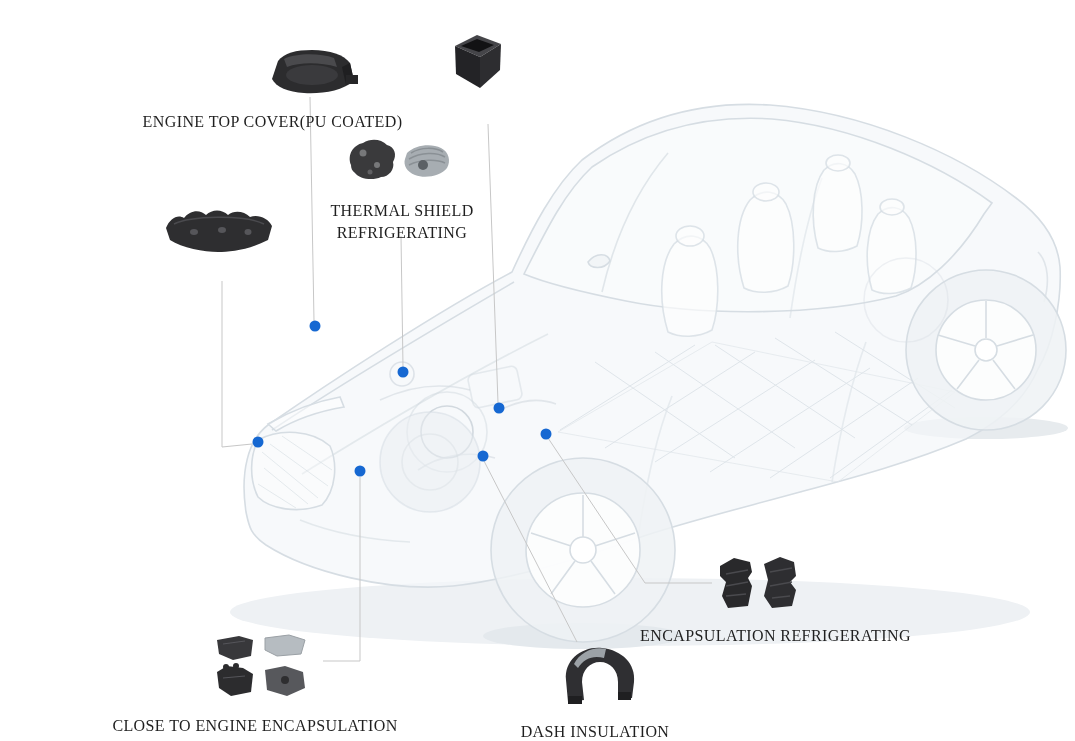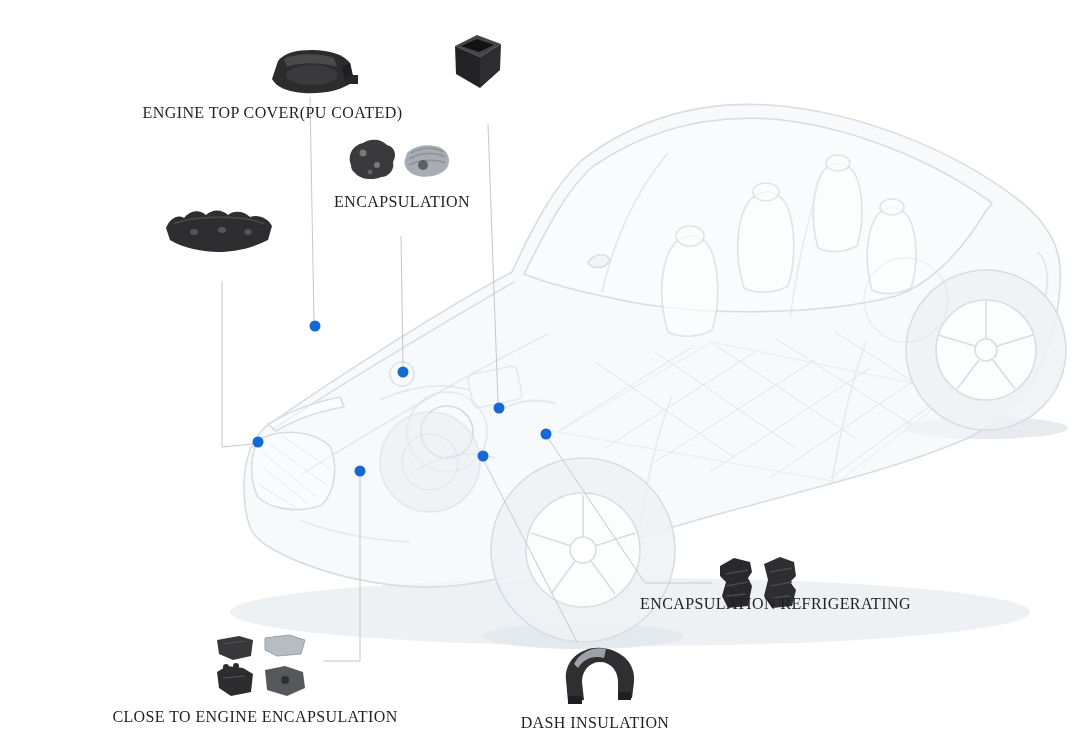--- a/index.html
+++ b/index.html
@@ -4,21 +4,21 @@
 <title>Vehicle insulation parts diagram</title>
 <style>
   html,body{margin:0;padding:0;background:#ffffff;}
   .canvas{
     position:relative;width:1075px;height:741px;background:#ffffff;overflow:hidden;
     font-family:"Liberation Serif","DejaVu Serif",serif;
   }
   .layer{position:absolute;left:0;top:0;width:1075px;height:741px;}
   .label{
     position:absolute;text-align:center;font-size:16px;letter-spacing:.4px;
-    color:#1f1f1f;white-space:nowrap;line-height:19px;
+    color:#1f1f1f;white-space:nowrap;line-height:19px;margin-top:9px;
   }
   .label.two1{line-height:22px;}
   .label.two2{line-height:26px;}
   .part{position:absolute;}
   .part svg{display:block;width:100%;height:100%;}
 </style>
 </head>
 <body>
 
 <div class="canvas">
@@ -181,25 +181,26 @@
       <path d="M6,14 L20,6 L36,10 L38,20 L34,26 L38,34 L34,54 L14,56 L8,44 L12,30 L6,24 Z" fill="#29292b"></path>
       <path d="M50,12 L66,5 L80,10 L82,24 L76,30 L82,38 L78,54 L58,56 L50,44 L54,28 Z" fill="#2e2e31"></path>
       <path d="M12,22 L34,18 M12,34 L34,30 M12,44 L32,42 M56,20 L78,16 M56,34 L78,30 M58,46 L76,44" stroke="#4a4a4e" fill="none" stroke-width="1.3"></path>
     </svg>
   </div>
 
   <div class="label" style="left:115px;top:103px;width:315px">ENGINE TOP COVER(PU COATED)</div>
 
 
   <div class="label two1" style="left:316px;top:191px;width:172px">
-    <div>ENCAPSULATION</div>
+    <div>THERMAL SHIELD</div>
+    <div>REFRIGERATING</div>
   </div>
 
 
   <div class="label" style="left:505px;top:713px;width:180px">DASH INSULATION</div>
 
   <div class="label" style="left:90px;top:707px;width:330px">CLOSE TO ENGINE ENCAPSULATION</div>
 
-  <div class="label two2" style="left:618px;top:591px;width:315px">
+  <div class="label two2" style="left:618px;top:614px;width:315px">
     <div>ENCAPSULATION REFRIGERATING</div>
   </div>
 
 </div>
 
 </body></html>

